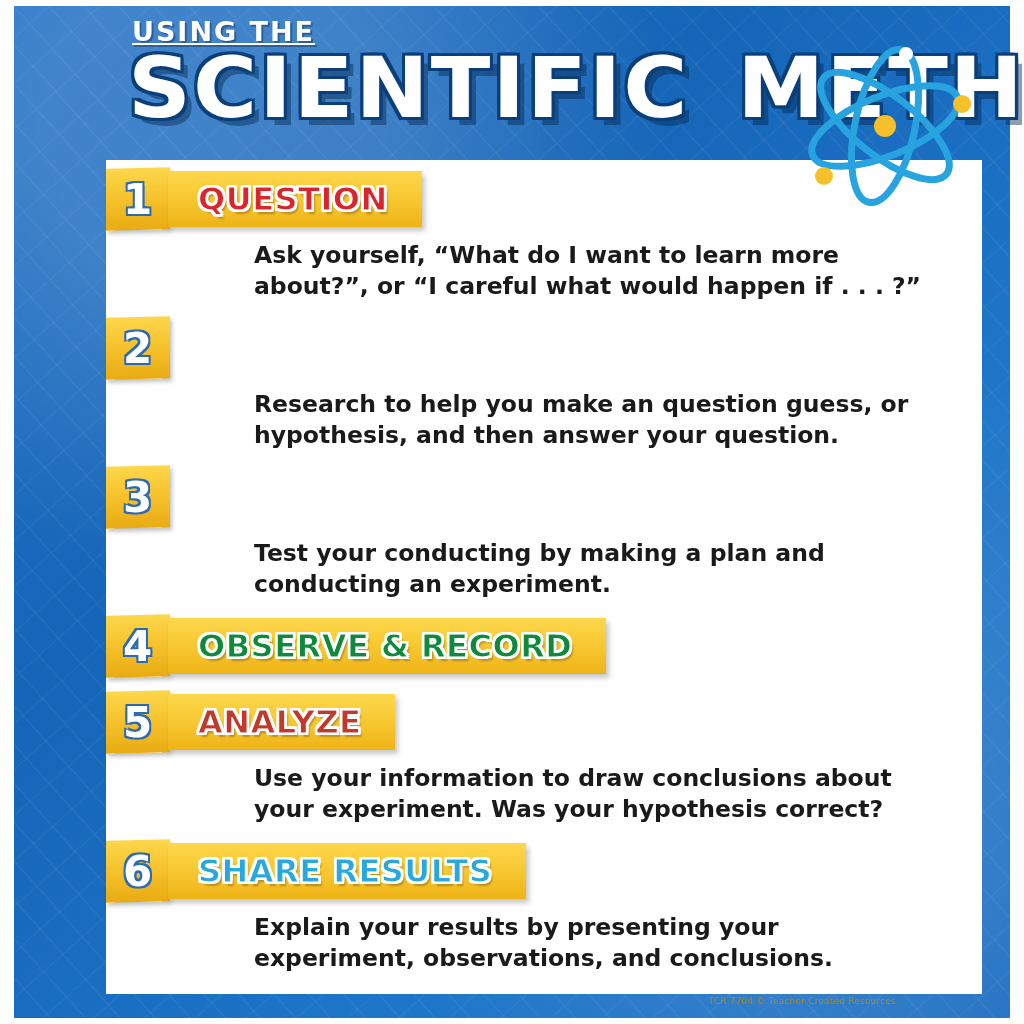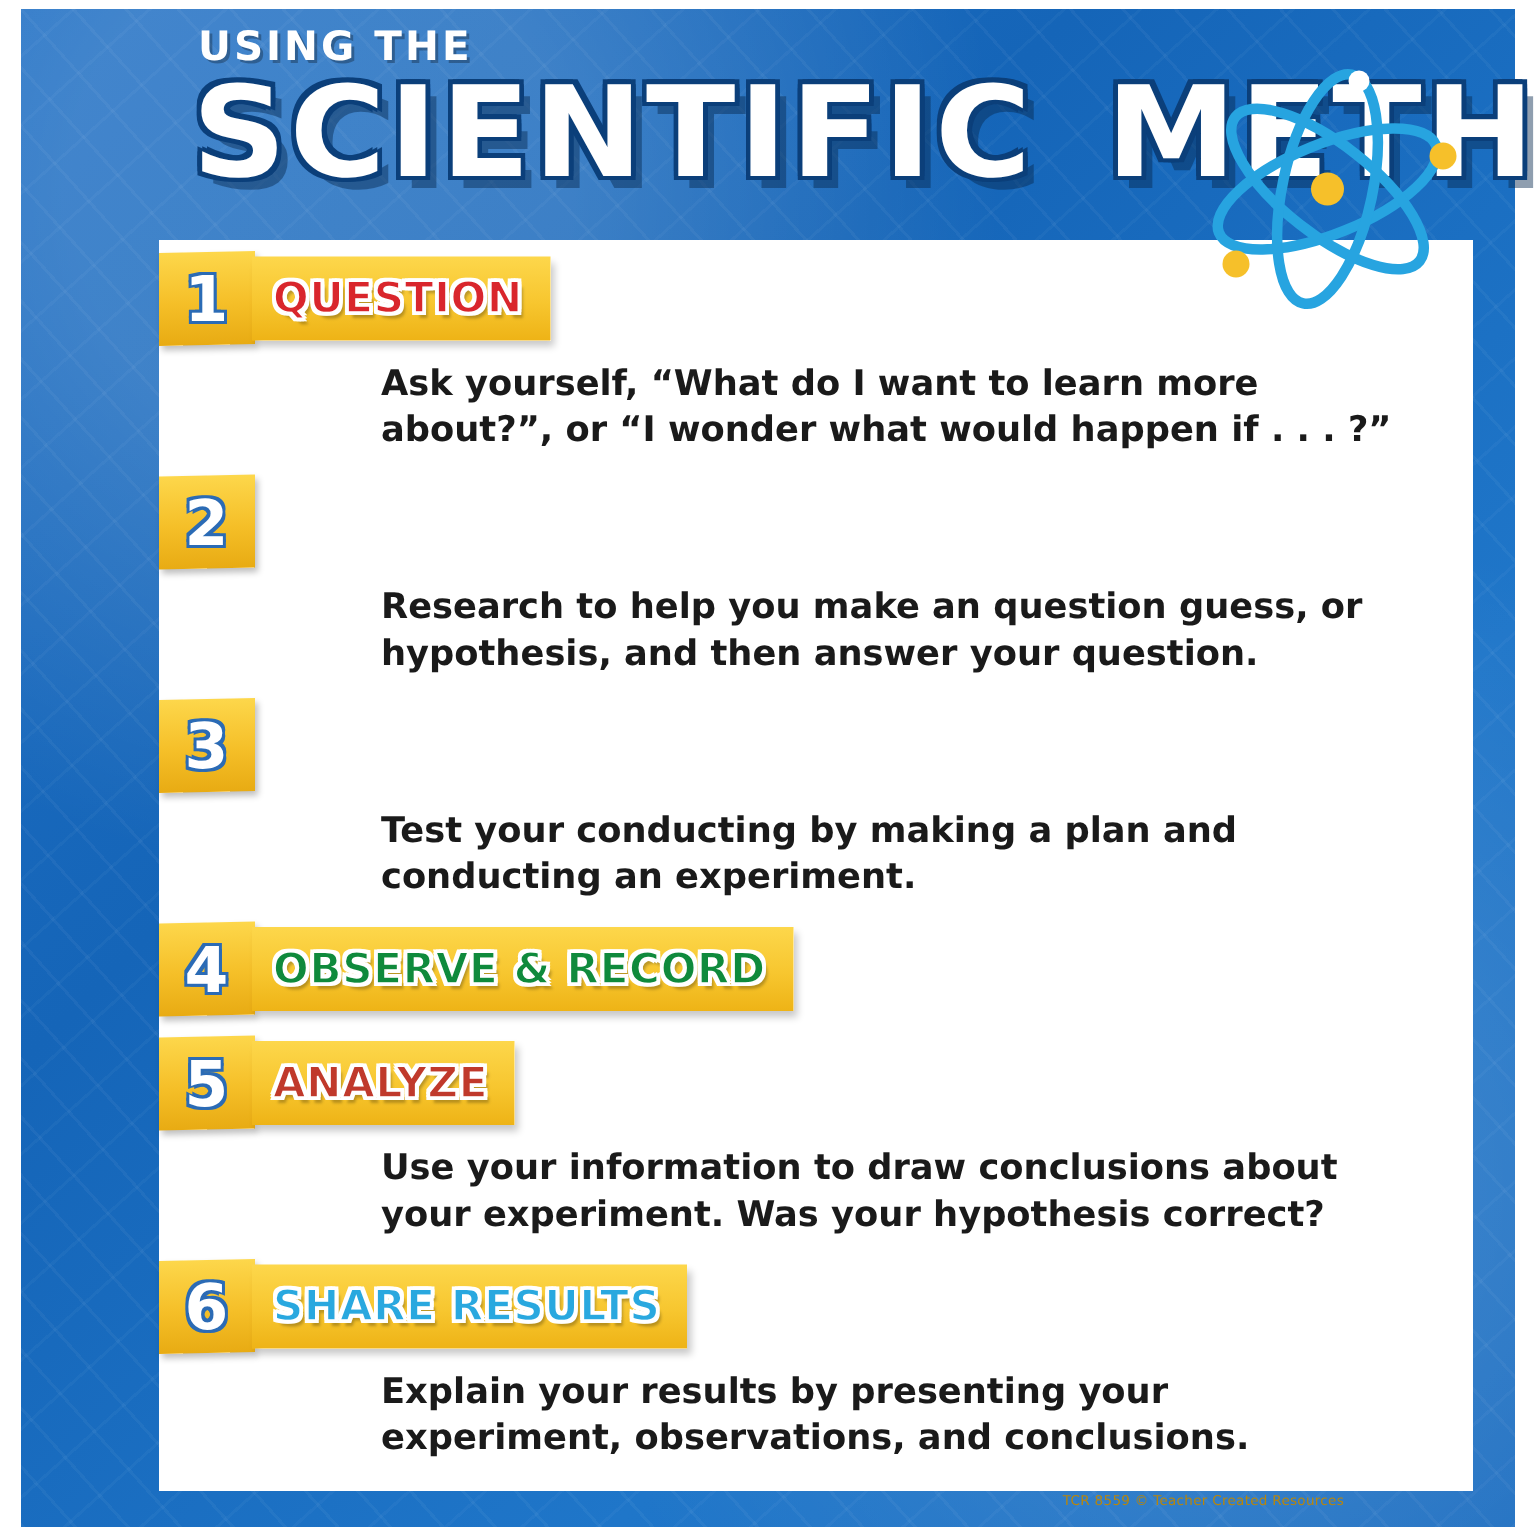--- a/index.html
+++ b/index.html
@@ -62,20 +62,21 @@
   }
   .kicker {
     font-family: "DejaVu Sans", sans-serif;
     font-weight: bold;
     font-size: 27px;
     letter-spacing: 2px;
     color: #ffffff;
     text-transform: uppercase;
     text-shadow: 2px 2px 0 rgba(0,0,0,0.28);
     margin: 0 0 2px 4px;
+    text-decoration: underline;
   }
   .title {
     font-family: "DejaVu Sans", sans-serif;
     font-weight: bold;
     font-size: 84px;
     line-height: 0.95;
     letter-spacing: 2px;
     color: #ffffff;
     text-transform: uppercase;
     white-space: nowrap;
@@ -143,24 +144,24 @@
     position: relative;
     height: 56px;
     background: linear-gradient(180deg,#fdd74b 0%, #f7c62f 55%, #eeb316 100%);
     display: flex;
     align-items: center;
     padding: 0 18px 0 14px;
     box-shadow: 3px 4px 5px rgba(0,0,0,0.22);
     margin-left: -2px;
   }
   .band h2 {
-    margin: 0;
-    font-family: "DejaVu Sans", sans-serif;
-    font-weight: bold;
-    font-size: 28px;
+    margin: 16px;
+    font-family: "DejaVu Sans", sans-serif;
+    font-weight: bold;
+    font-size: 32px;
     line-height: 1;
     letter-spacing: 0.5px;
     text-transform: uppercase;
     white-space: nowrap;
     -webkit-text-stroke: 1px #ffffff;
   }
   .band h2.outline-white {
     text-shadow:
       -2px -2px 0 #ffffff, 2px -2px 0 #ffffff, -2px 2px 0 #ffffff, 2px 2px 0 #ffffff,
       0 -2px 0 #ffffff, 0 2px 0 #ffffff, -2px 0 0 #ffffff, 2px 0 0 #ffffff,
@@ -218,21 +219,21 @@
 
     <div class="step">
       <div class="band-row">
         <div class="num-tab">
           <span>1</span>
         </div>
         <div class="band">
           <h2 class="outline-white" style="color:#d9262c">QUESTION</h2>
         </div>
       </div>
-      <p class="body-text">Ask yourself, “What do I want to learn more about?”, or “I wonder what would happen if . . . ?”</p>
+      <p class="body-text">Ask yourself, “What do I want to learn more about?”, or “I careful what would happen if . . . ?”</p>
     </div>
 
     <div class="step" style="margin-top:14px;">
       <div class="band-row">
         <div class="num-tab">
           <span>2</span>
         </div>
       </div>
       <p class="body-text">Research to help you make an question guess, or hypothesis, and then answer your question.</p>
     </div>
@@ -276,15 +277,15 @@
         </div>
         <div class="band">
           <h2 class="outline-white" style="color:#29a8df">SHARE RESULTS</h2>
         </div>
       </div>
       <p class="body-text">Explain your results by presenting your experiment, observations, and conclusions.</p>
     </div>
 
   </div>
 
-  <div class="footer-credit">TCR  8559 © Teacher Created Resources</div>
+  <div class="footer-credit">TCR  7704 © Teacher Created Resources</div>
 
 </div>
 
 </body></html>

